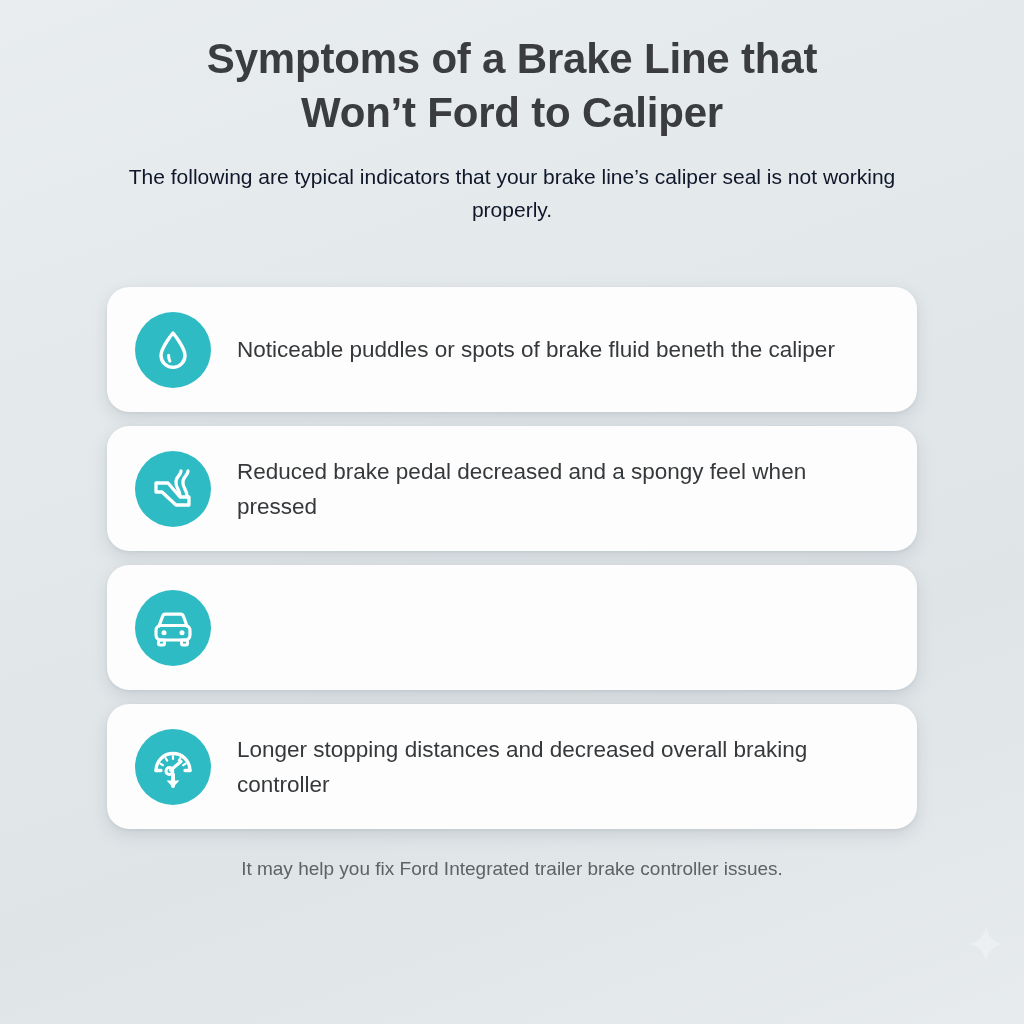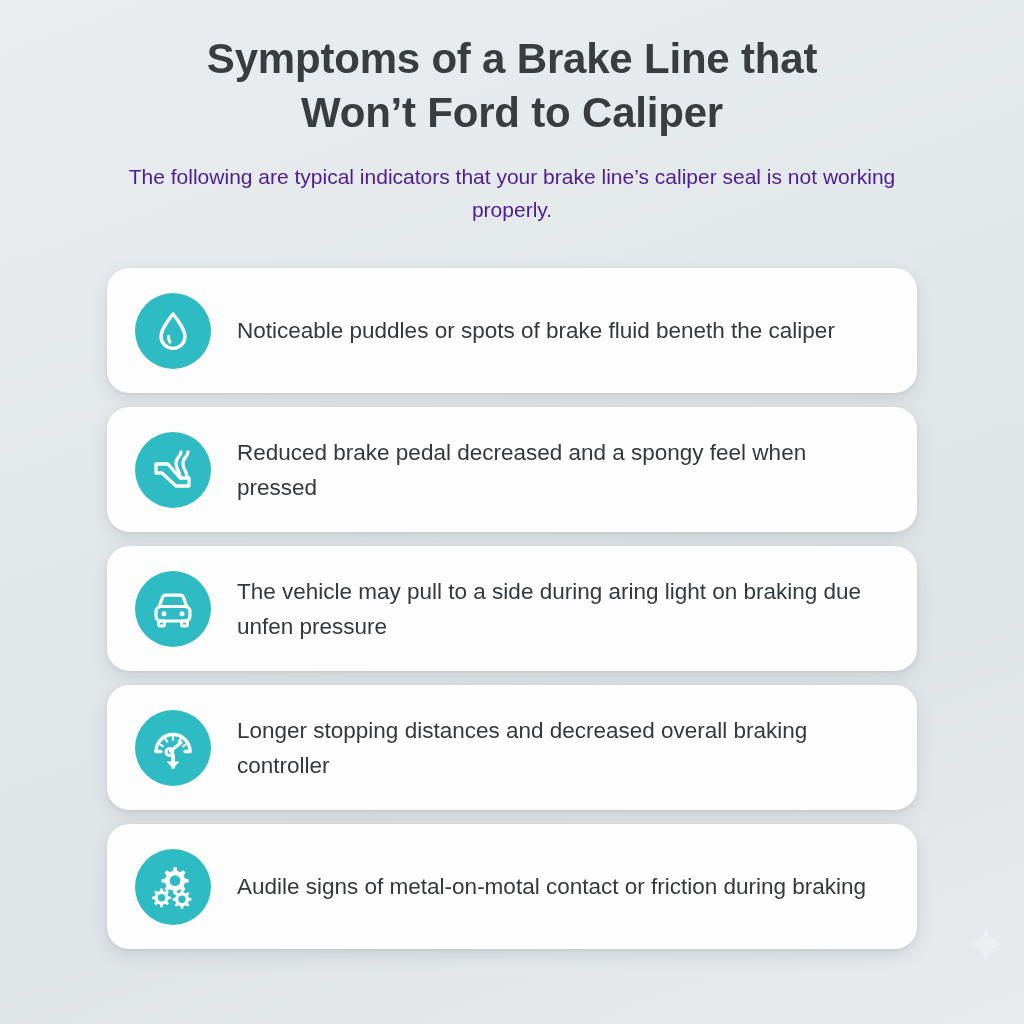--- a/index.html
+++ b/index.html
@@ -34,31 +34,31 @@
   .page-title {
     margin: 0 auto;
     width: 800px;
     font-size: 42px;
     line-height: 54px;
     font-weight: bold;
     color: #3a3c3e;
     letter-spacing: -0.2px;
   }
   .page-subtitle {
-    margin: 20px auto 6px auto;
+    margin: 20px auto 15px auto;
     width: 830px;
     font-size: 21px;
     line-height: 33px;
-    color: #4c1d95;
+    color: #0f172a;
     font-weight: normal;
   }
 
   
   .card-list {
-    margin-top: 36px;
+    margin-top: 46px;
     width: 810px;
     display: flex;
     flex-direction: column;
     gap: 14px;
   }
   .symptom-card {
     position: relative;
     display: flex;
     align-items: center;
     gap: 26px;
@@ -149,21 +149,20 @@
       <span class="icon-badge">
         <svg width="50" height="50" viewBox="0 0 50 50" aria-hidden="true">
           <path d="M11 23 L14.5 13.5 C15 12 16.2 11.2 17.6 11.2 L32.4 11.2 C33.8 11.2 35 12 35.5 13.5 L39 23" fill="none" stroke="#ffffff" stroke-width="3.2" stroke-linejoin="round" stroke-linecap="round"></path>
           <rect x="8" y="22.5" width="34" height="14.5" rx="5" fill="none" stroke="#ffffff" stroke-width="3.2"></rect>
           <circle cx="16" cy="29.8" r="2.5" fill="#ffffff"></circle>
           <circle cx="34" cy="29.8" r="2.5" fill="#ffffff"></circle>
           <rect x="10.5" y="37" width="6" height="5" rx="1.4" fill="none" stroke="#ffffff" stroke-width="3"></rect>
           <rect x="33.5" y="37" width="6" height="5" rx="1.4" fill="none" stroke="#ffffff" stroke-width="3"></rect>
         </svg>
       </span>
-      <div class="card-text">The vehicle may pull to a side during aring light on braking due unfen pressure</div>
     </div>
 
     <div class="symptom-card">
       <span class="icon-badge">
         <svg width="50" height="50" viewBox="0 0 50 50" aria-hidden="true">
           <path d="M8 28.5 A17 17 0 0 1 42 28.5" fill="none" stroke="#ffffff" stroke-width="3.3" stroke-linecap="round"></path>
           <path d="M8 28.5 L13 28.5 M42 28.5 L37 28.5" fill="none" stroke="#ffffff" stroke-width="3.3" stroke-linecap="round"></path>
           <g stroke="#ffffff" stroke-width="2.2" stroke-linecap="round">
             <line x1="12.4" y1="21.6" x2="14.9" y2="23.2"></line>
             <line x1="17.6" y1="16.1" x2="19.2" y2="18.6"></line>
@@ -173,60 +172,24 @@
           </g>
           <line x1="22.5" y1="28.2" x2="33" y2="19.5" stroke="#ffffff" stroke-width="3.2" stroke-linecap="round"></line>
           <circle cx="21.4" cy="29" r="3.4" fill="none" stroke="#ffffff" stroke-width="3"></circle>
           <line x1="25" y1="32.5" x2="25" y2="44" stroke="#ffffff" stroke-width="4" stroke-linecap="round"></line>
           <path d="M18.6 38.5 L25 45.5 L31.4 38.5 Z" fill="#ffffff"></path>
         </svg>
       </span>
       <div class="card-text">Longer stopping distances and decreased overall braking controller</div>
     </div>
 
-    <div class="symptom-card">
-      <span class="icon-badge">
-        <svg width="50" height="50" viewBox="0 0 50 50" aria-hidden="true">
-
-          <g fill="#ffffff">
-            <path d="M25.5 5.2 L28.6 5.2 L29.3 9.0 C30.3 9.3 31.3 9.7 32.2 10.3 L35.4 8.2 L37.6 10.4 L35.5 13.6
-                     C36.1 14.5 36.5 15.4 36.8 16.5 L40.6 17.2 L40.6 20.3 L36.8 21.0 C36.5 22.0 36.1 23.0 35.5 23.9
-                     L37.6 27.1 L35.4 29.3 L32.2 27.2 C31.3 27.8 30.3 28.2 29.3 28.5 L28.6 32.3 L25.5 32.3 L24.8 28.5
-                     C23.8 28.2 22.8 27.8 21.9 27.2 L18.7 29.3 L16.5 27.1 L18.6 23.9 C18.0 23.0 17.6 22.0 17.3 21.0
-                     L13.5 20.3 L13.5 17.2 L17.3 16.5 C17.6 15.4 18.0 14.5 18.6 13.6 L16.5 10.4 L18.7 8.2 L21.9 10.3
-                     C22.8 9.7 23.8 9.3 24.8 9.0 Z"></path>
-          </g>
-          <circle cx="27" cy="18.7" r="5.4" fill="#2fbbc4"></circle>
-
-          <g fill="#ffffff">
-            <path d="M12.4 26.4 L14.6 26.4 L15.1 29.0 C15.8 29.2 16.5 29.5 17.1 29.9 L19.3 28.4 L20.9 30.0
-                     L19.4 32.2 C19.8 32.8 20.1 33.5 20.3 34.2 L22.9 34.7 L22.9 36.9 L20.3 37.4 C20.1 38.1 19.8 38.8
-                     19.4 39.4 L20.9 41.6 L19.3 43.2 L17.1 41.7 C16.5 42.1 15.8 42.4 15.1 42.6 L14.6 45.2 L12.4 45.2
-                     L11.9 42.6 C11.2 42.4 10.5 42.1 9.9 41.7 L7.7 43.2 L6.1 41.6 L7.6 39.4 C7.2 38.8 6.9 38.1 6.7 37.4
-                     L4.1 36.9 L4.1 34.7 L6.7 34.2 C6.9 33.5 7.2 32.8 7.6 32.2 L6.1 30.0 L7.7 28.4 L9.9 29.9
-                     C10.5 29.5 11.2 29.2 11.9 29.0 Z"></path>
-          </g>
-          <circle cx="13.5" cy="35.8" r="3.7" fill="#2fbbc4"></circle>
-
-          <g fill="#ffffff">
-            <path d="M32.9 27.9 L35.1 27.9 L35.6 30.5 C36.3 30.7 37.0 31.0 37.6 31.4 L39.8 29.9 L41.4 31.5
-                     L39.9 33.7 C40.3 34.3 40.6 35.0 40.8 35.7 L43.4 36.2 L43.4 38.4 L40.8 38.9 C40.6 39.6 40.3 40.3
-                     39.9 40.9 L41.4 43.1 L39.8 44.7 L37.6 43.2 C37.0 43.6 36.3 43.9 35.6 44.1 L35.1 46.7 L32.9 46.7
-                     L32.4 44.1 C31.7 43.9 31.0 43.6 30.4 43.2 L28.2 44.7 L26.6 43.1 L28.1 40.9 C27.7 40.3 27.4 39.6
-                     27.2 38.9 L24.6 38.4 L24.6 36.2 L27.2 35.7 C27.4 35.0 27.7 34.3 28.1 33.7 L26.6 31.5 L28.2 29.9
-                     L30.4 31.4 C31.0 31.0 31.7 30.7 32.4 30.5 Z"></path>
-          </g>
-          <circle cx="34" cy="37.3" r="3.7" fill="#2fbbc4"></circle>
-        </svg>
-      </span>
-      <div class="card-text">Audile signs of metal-on-motal contact or friction during braking</div>
-    </div>
 
   </div>
 
+  <div class="footer-note">It may help you fix Ford Integrated trailer brake controller issues.</div>
 
   <span class="sparkle">
     <svg width="40" height="40" viewBox="0 0 40 40" aria-hidden="true">
       <path d="M20 2 C21.4 12.2 27.8 18.6 38 20 C27.8 21.4 21.4 27.8 20 38 C18.6 27.8 12.2 21.4 2 20 C12.2 18.6 18.6 12.2 20 2 Z" fill="#f2f5f6"></path>
     </svg>
   </span>
 
 </div>
 
 </body></html>

